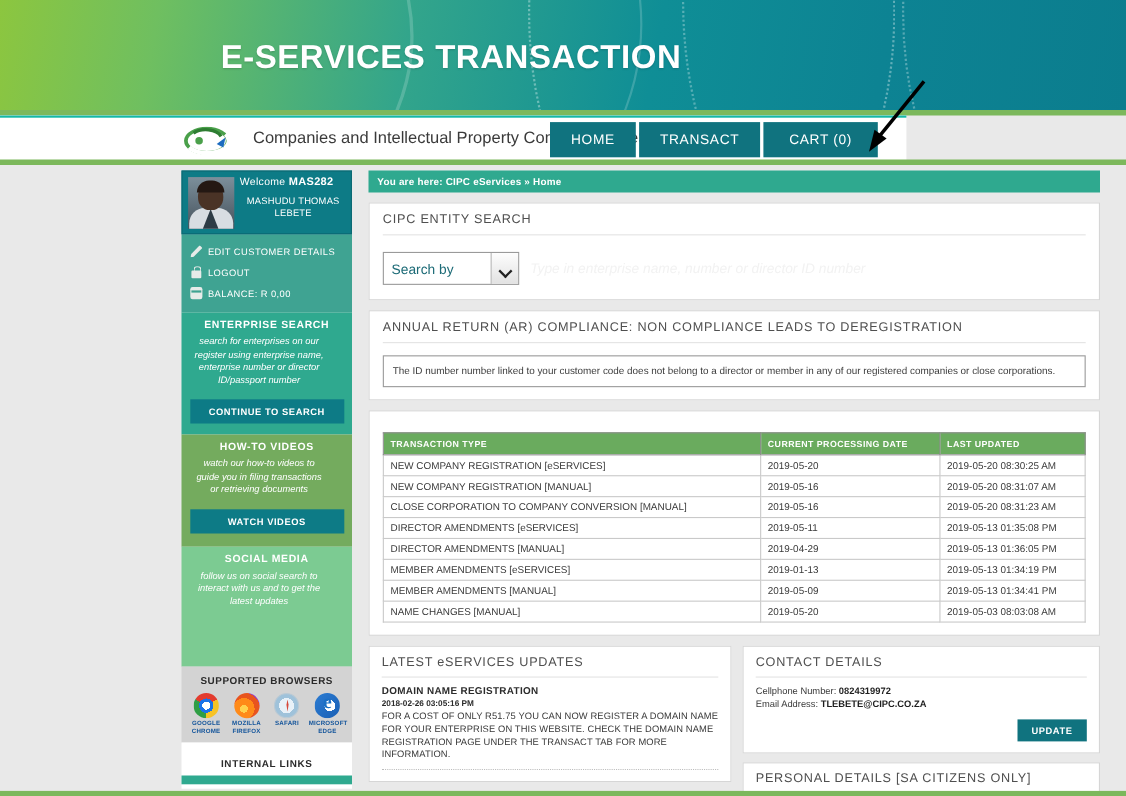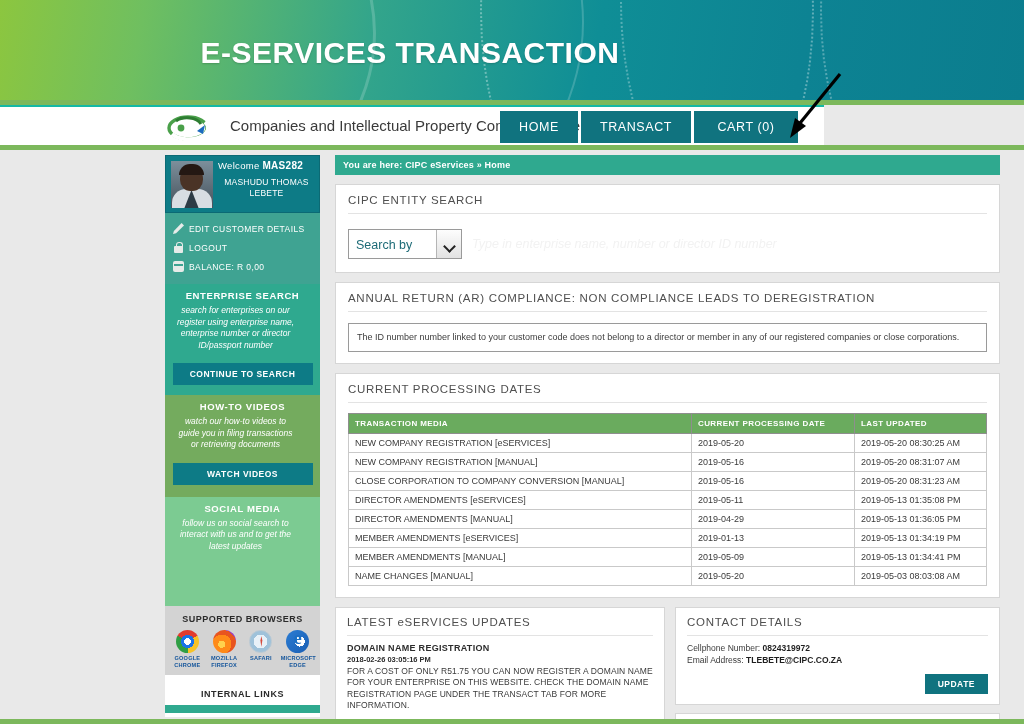--- a/index.html
+++ b/index.html
@@ -130,21 +130,21 @@
   }
   .panel{
     background:#ffffff;border:1px solid #d6d6d6;margin-top:9px;padding:9px 12px 11px 12px;
   }
   .panel-title{
     font-size:11.5px;color:#4f4f4f;letter-spacing:.7px;
     padding-bottom:7px;border-bottom:1px solid #e3e3e3;
   }
   .search-row{display:flex;align-items:center;gap:10px;padding-top:13px;height:34px;}
   .select-wrap{
-    position:relative;width:114px;height:30px;border:1px solid #9a9a9a;background:#ffffff;
+    position:relative;width:124px;height:30px;border:1px solid #9a9a9a;background:#ffffff;
     box-sizing:border-box;cursor:pointer;
   }
   .select-wrap .sel-txt{position:absolute;left:7px;top:8px;font-size:12.5px;color:#1d6b77;}
   .select-wrap .sel-btn{
     position:absolute;right:0;top:0;width:24px;height:28px;
     background:linear-gradient(#fdfdfd,#e2e2e2);border-left:1px solid #b5b5b5;
   }
   .select-wrap .sel-btn:after{
     content:"";position:absolute;left:8px;top:12px;width:7px;height:7px;
     border-left:2px solid #222;border-bottom:2px solid #222;transform:rotate(-45deg);
@@ -317,25 +317,24 @@
         <div class="search-ph">Type in enterprise name, number or director ID number</div>
       </div>
     </div>
 
     <div class="panel">
       <div class="panel-title">ANNUAL RETURN (AR) COMPLIANCE: NON COMPLIANCE LEADS TO DEREGISTRATION</div>
       <div class="warn-box">The ID number number linked to your customer code does not belong to a director or member in any of our registered companies or close corporations.</div>
     </div>
 
     <div class="panel">
-      <div class="panel-title">CURRENT PROCESSING DATES</div>
       <table class="ptable">
         <thead>
           <tr>
-            <th class="c1">TRANSACTION MEDIA</th>
+            <th class="c1">TRANSACTION TYPE</th>
             <th class="c2">CURRENT PROCESSING DATE</th>
             <th>LAST UPDATED</th>
           </tr>
         </thead>
         <tbody>
           <tr>
             <td class="c1">NEW COMPANY REGISTRATION [eSERVICES]</td>
             <td class="c2">2019-05-20</td>
             <td>2019-05-20 08:30:25 AM</td>
           </tr>

